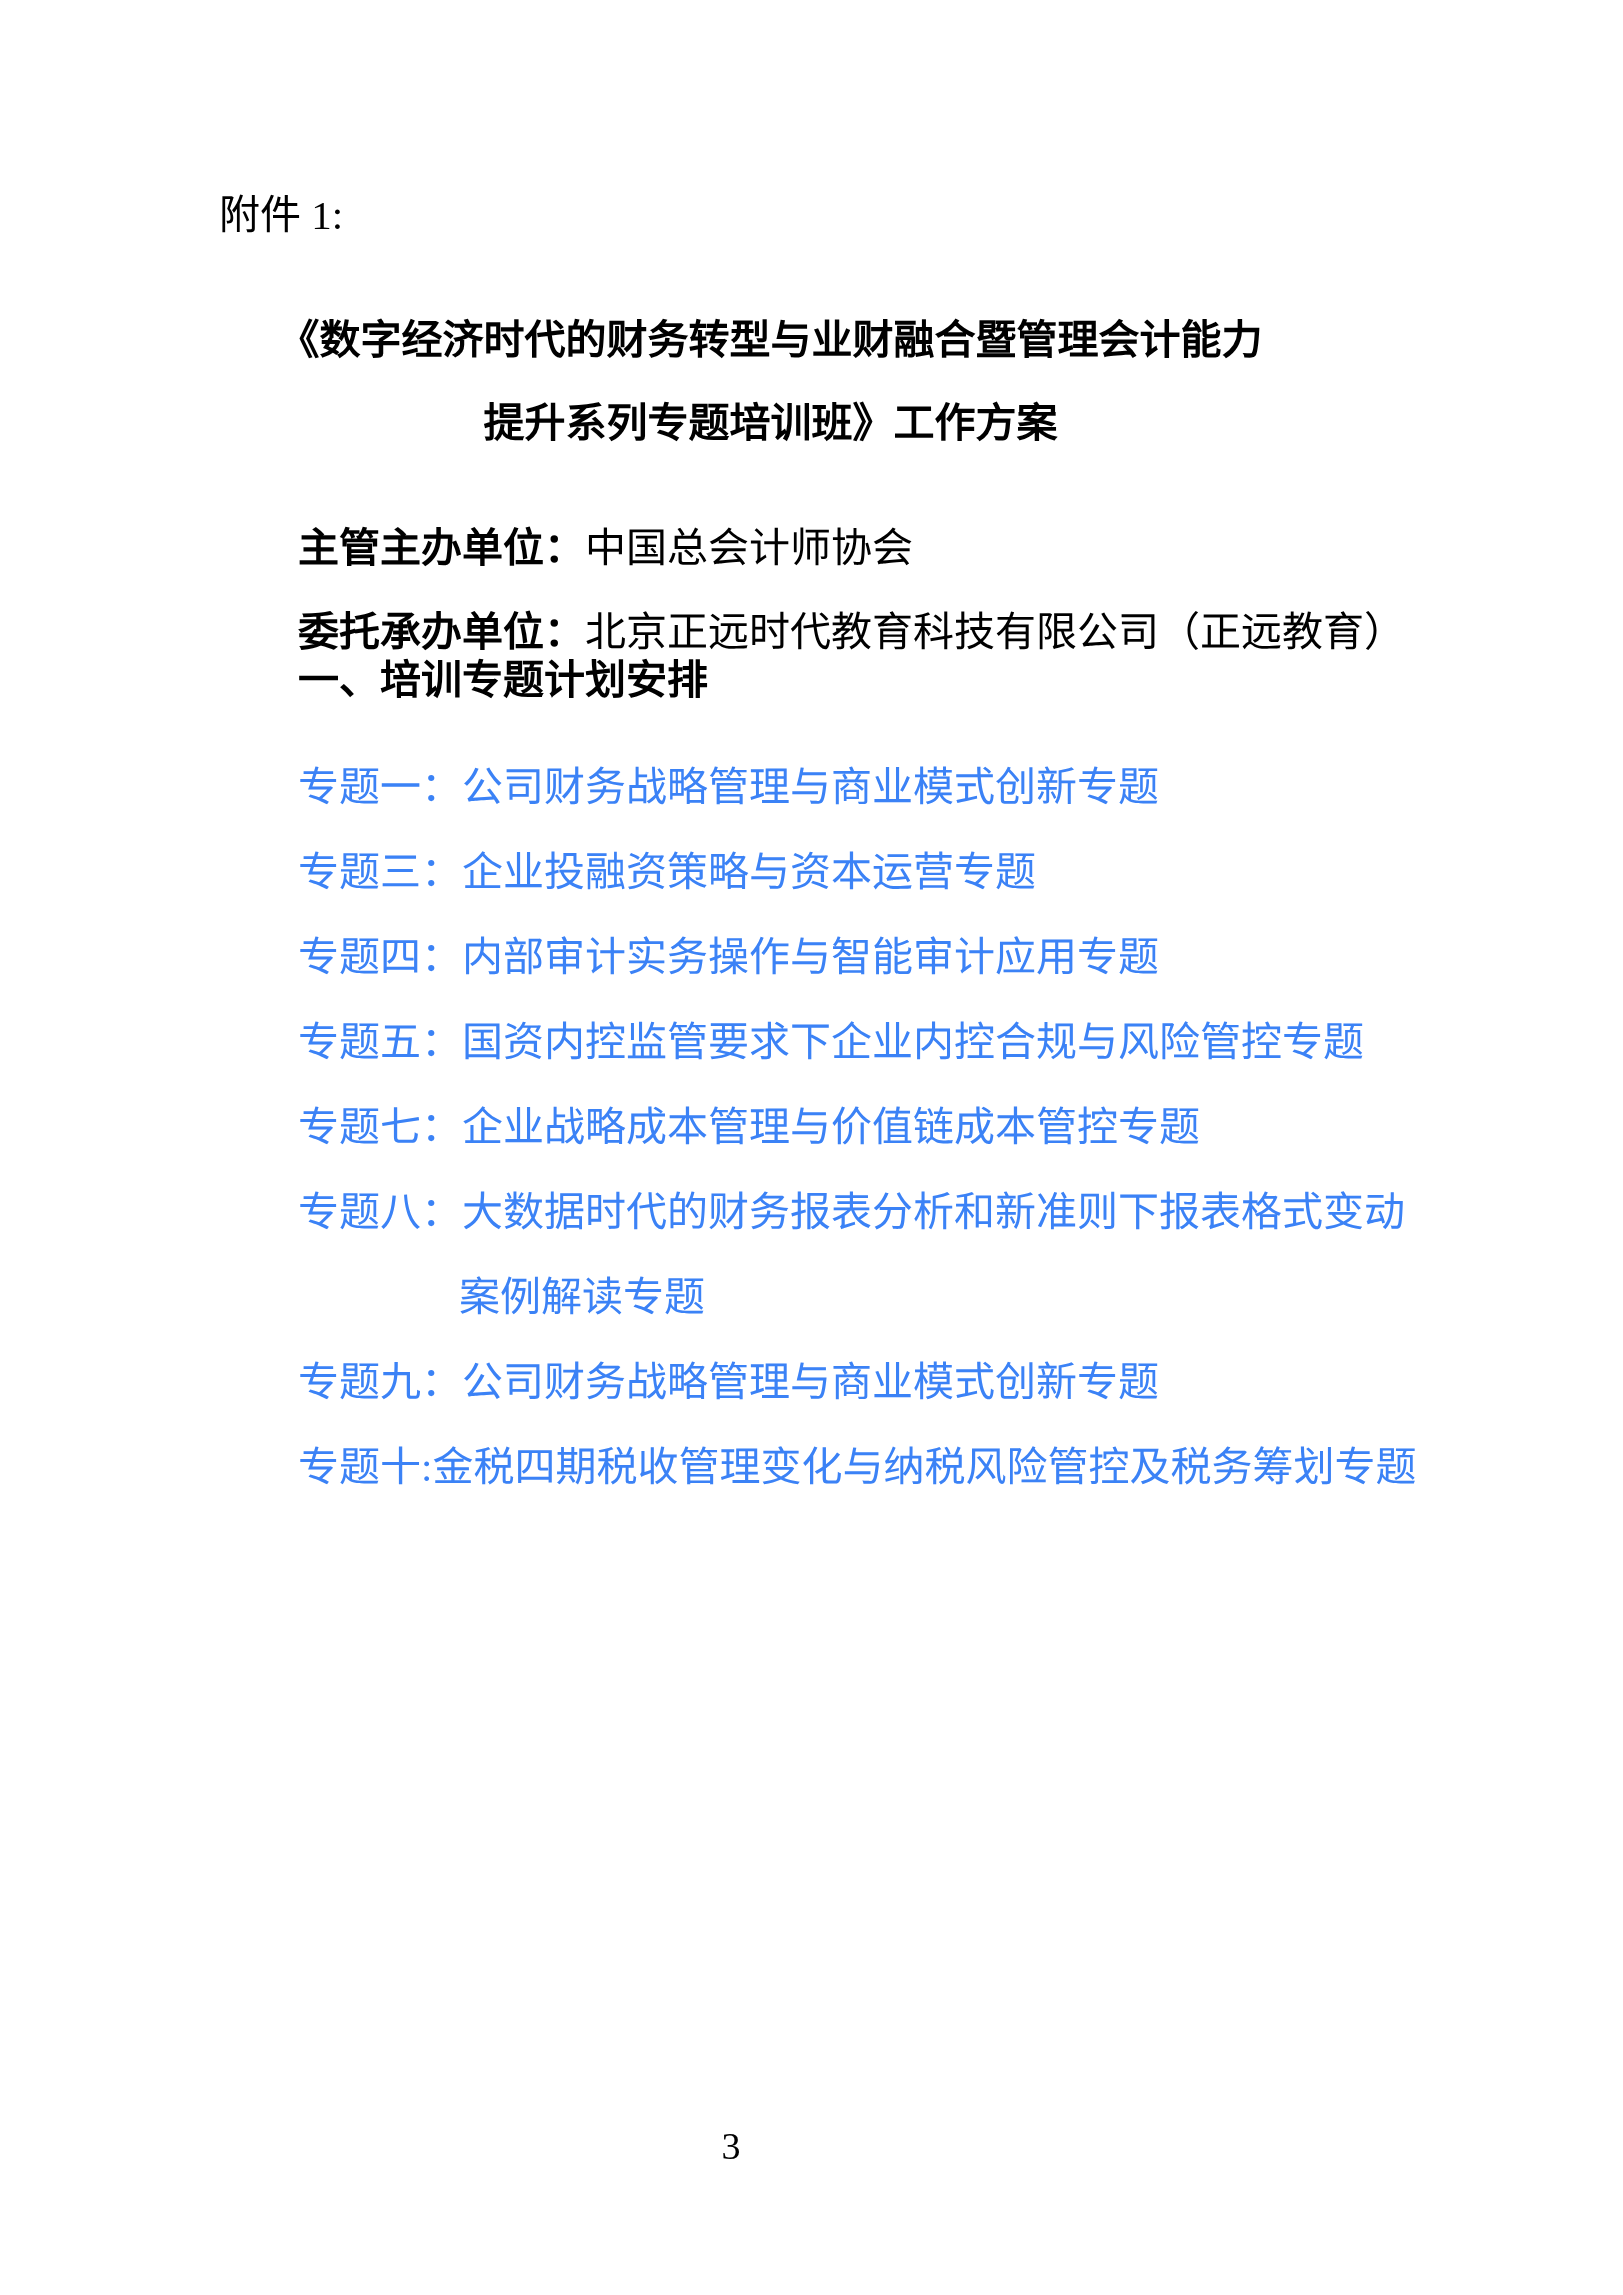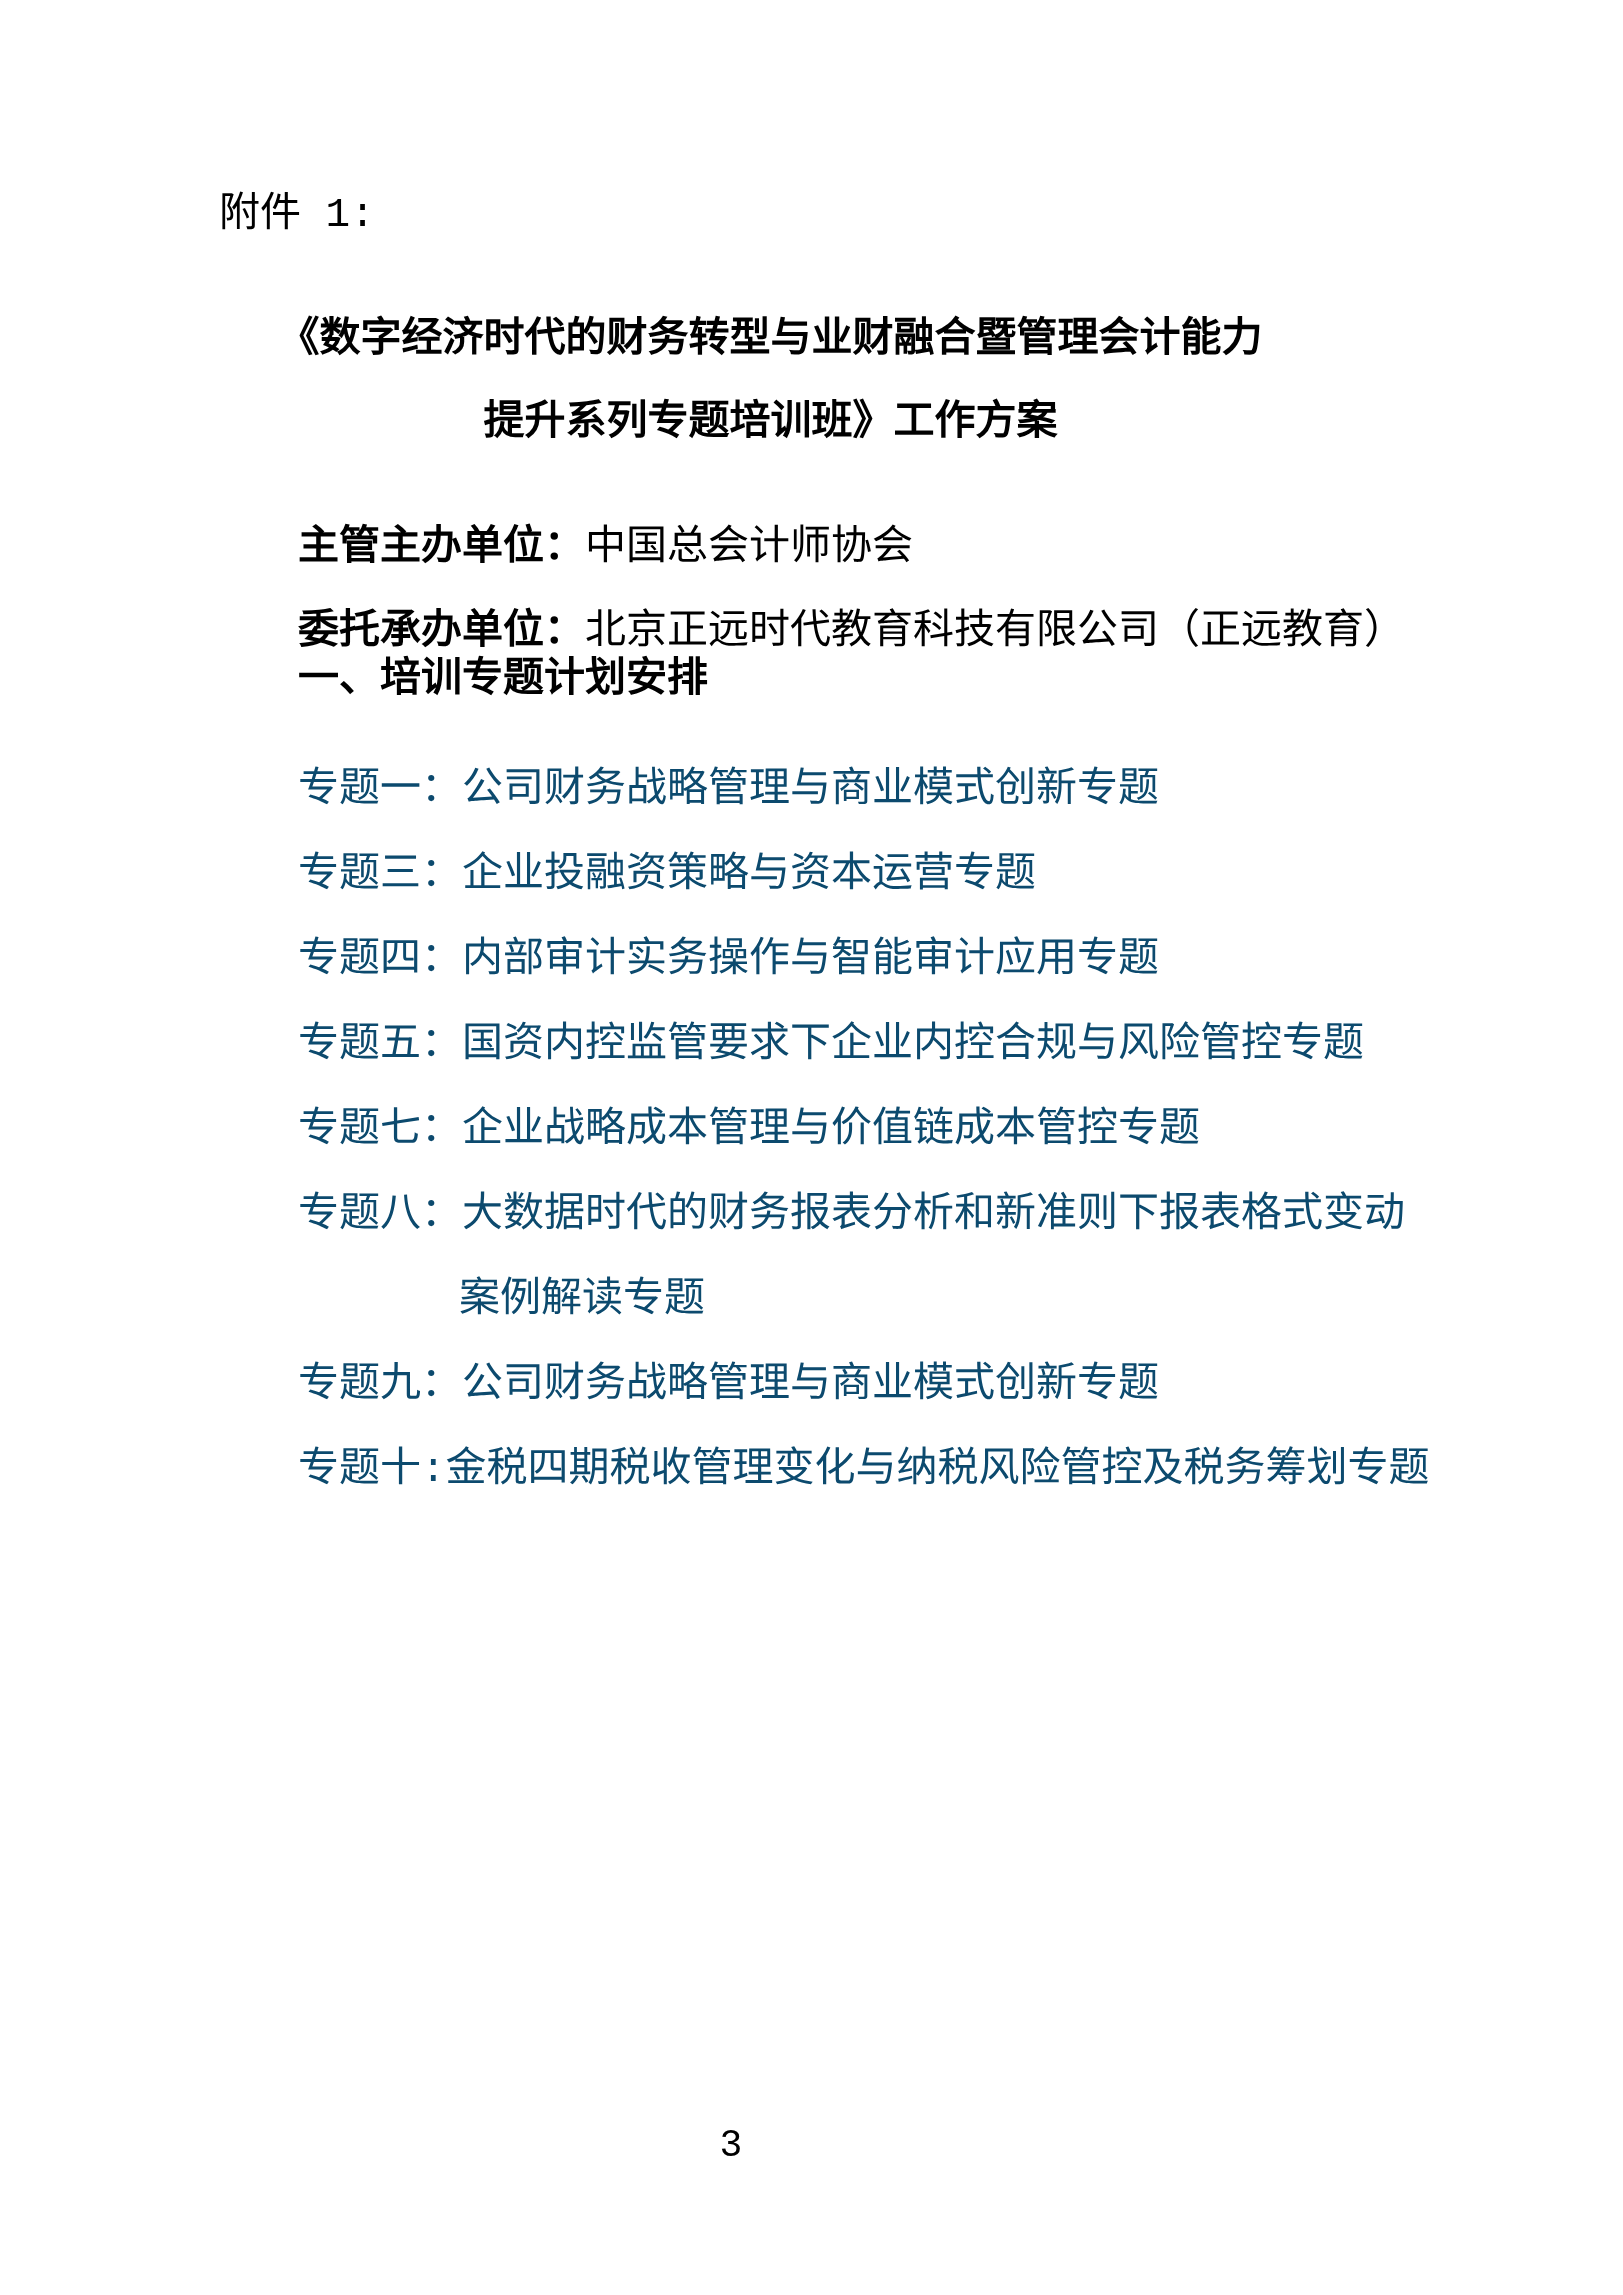--- a/index.html
+++ b/index.html
@@ -6,21 +6,21 @@
     margin: 0;
     padding: 0;
     background: #ffffff;
   }
   .page {
     position: relative;
     width: 1462px;
     height: 2295px;
     background: #ffffff;
     color: #000000;
-    font-family: Liberation Mono, monospace;
+    font-family: Liberation Serif, serif;
     overflow: hidden;
   }
   .line {
     position: absolute;
     white-space: nowrap;
     font-size: 41px;
     line-height: 46px;
     color: #000000;
   }
   .attachment {
@@ -51,21 +51,21 @@
     position: absolute;
     left: 298px;
     top: 740px;
   }
   .topic-line {
     height: 85px;
     display: flex;
     align-items: center;
     white-space: nowrap;
     font-size: 41px;
-    color: #0c4a6e;
+    color: #3b82f6;
   }
   .topic-line.indented {
     padding-left: 161px;
   }
   .page-number {
     left: 0;
     right: 0;
     top: 2123px;
     text-align: center;
     font-size: 38px;

